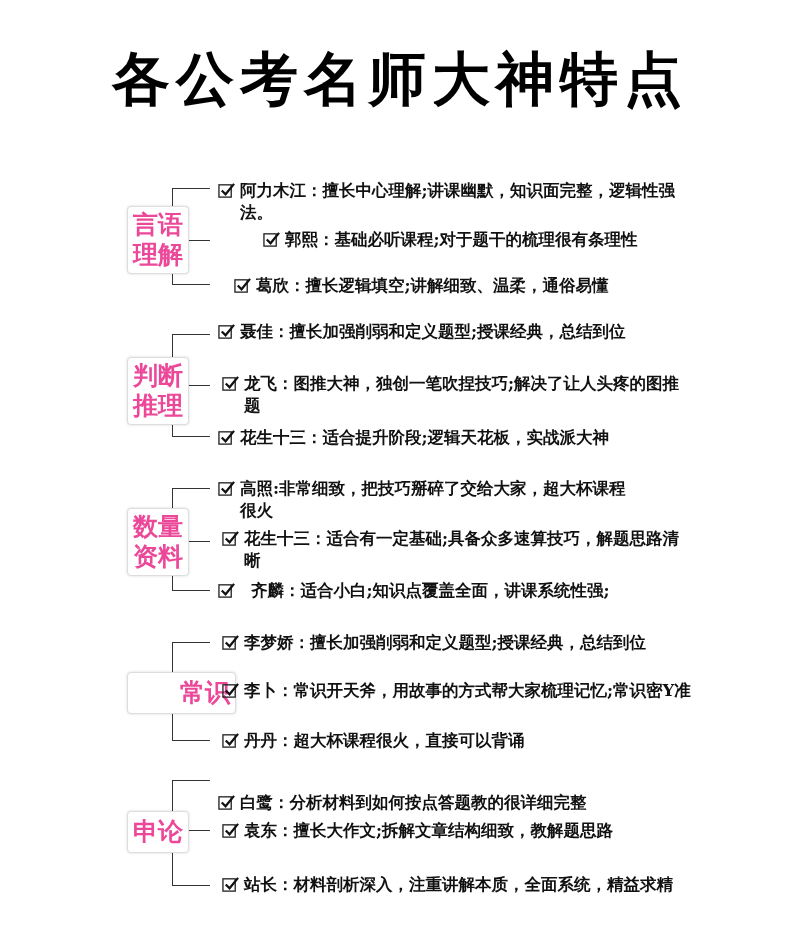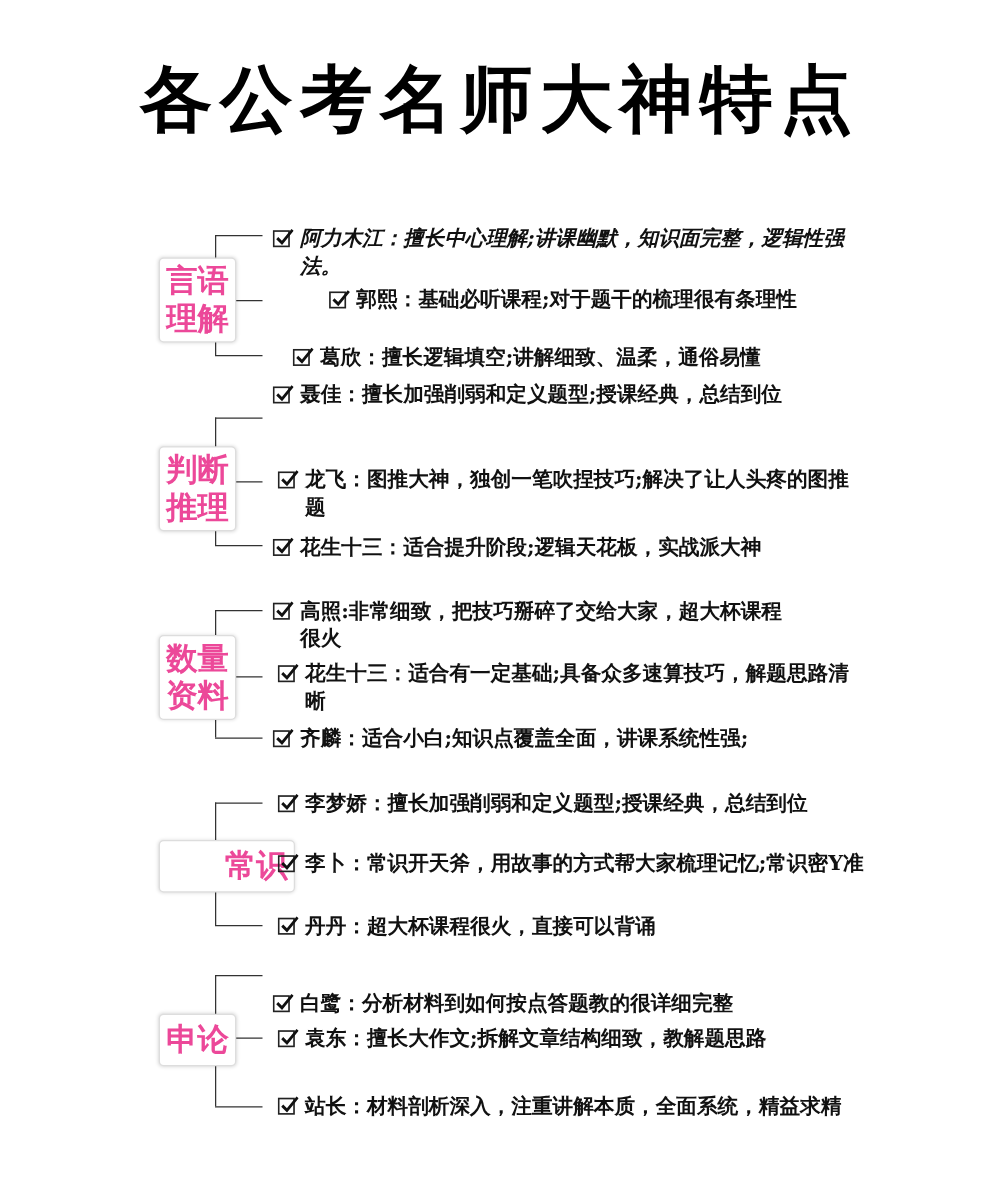--- a/index.html
+++ b/index.html
@@ -29,21 +29,21 @@
   <div class="bracket-v" style="top:188px;height:96px;"></div>
   <div class="bracket-h" style="left:172px;top:188px;width:38px;"></div>
   <div class="bracket-h" style="left:187px;top:240px;width:23px;"></div>
   <div class="bracket-h" style="left:172px;top:284px;width:38px;"></div>
   <div class="label-box" style="top:206px;height:66px;">
     <div>
         <div>言语</div>
         <div>理解</div>
       </div>
   </div>
-  <div class="item" style="top:180px;font-style:italic;">
+  <div class="item" style="top:180px;">
     <span class="check"><svg viewBox="0 0 18 18">
           <rect x="1" y="3" width="13" height="13" fill="none" stroke="#222" stroke-width="1.4"></rect>
           <path d="M4 9 L8 13 L17 2" fill="none" stroke="#111" stroke-width="2.4"></path>
         </svg></span>
     <span class="item-text">阿力木江：擅长中心理解;讲课幽默，知识面完整，逻辑性强法。</span>
   </div>
   <div class="item" style="top:229px;padding-left:45px;">
     <span class="check"><svg viewBox="0 0 18 18">
           <rect x="1" y="3" width="13" height="13" fill="none" stroke="#222" stroke-width="1.4"></rect>
           <path d="M4 9 L8 13 L17 2" fill="none" stroke="#111" stroke-width="2.4"></path>
@@ -63,21 +63,21 @@
   <div class="bracket-v" style="top:334px;height:102px;"></div>
   <div class="bracket-h" style="left:172px;top:334px;width:38px;"></div>
   <div class="bracket-h" style="left:187px;top:385px;width:23px;"></div>
   <div class="bracket-h" style="left:172px;top:436px;width:38px;"></div>
   <div class="label-box" style="top:357px;height:66px;">
     <div>
         <div>判断</div>
         <div>推理</div>
       </div>
   </div>
-  <div class="item" style="top:305px;">
+  <div class="item" style="top:321px;">
     <span class="check"><svg viewBox="0 0 18 18">
           <rect x="1" y="3" width="13" height="13" fill="none" stroke="#222" stroke-width="1.4"></rect>
           <path d="M4 9 L8 13 L17 2" fill="none" stroke="#111" stroke-width="2.4"></path>
         </svg></span>
     <span class="item-text">聂佳：擅长加强削弱和定义题型;授课经典，总结到位</span>
   </div>
   <div class="item" style="top:373px;left:222px;width:470px;">
     <span class="check"><svg viewBox="0 0 18 18">
           <rect x="1" y="3" width="13" height="13" fill="none" stroke="#222" stroke-width="1.4"></rect>
           <path d="M4 9 L8 13 L17 2" fill="none" stroke="#111" stroke-width="2.4"></path>
@@ -111,21 +111,21 @@
         </svg></span>
     <span class="item-text">高照:非常细致，把技巧掰碎了交给大家，超大杯课程很火</span>
   </div>
   <div class="item" style="top:528px;left:222px;width:470px;">
     <span class="check"><svg viewBox="0 0 18 18">
           <rect x="1" y="3" width="13" height="13" fill="none" stroke="#222" stroke-width="1.4"></rect>
           <path d="M4 9 L8 13 L17 2" fill="none" stroke="#111" stroke-width="2.4"></path>
         </svg></span>
     <span class="item-text">花生十三：适合有一定基础;具备众多速算技巧，解题思路清晰</span>
   </div>
-  <div class="item" style="top:580px;">
+  <div class="item" style="top:580px;gap:11px;">
     <span class="check"><svg viewBox="0 0 18 18">
           <rect x="1" y="3" width="13" height="13" fill="none" stroke="#222" stroke-width="1.4"></rect>
           <path d="M4 9 L8 13 L17 2" fill="none" stroke="#111" stroke-width="2.4"></path>
         </svg></span>
     <span class="item-text">齐麟：适合小白;知识点覆盖全面，讲课系统性强;</span>
   </div>
 </div>
 
 <div>
   <div class="bracket-v" style="top:642px;height:98px;"></div>

